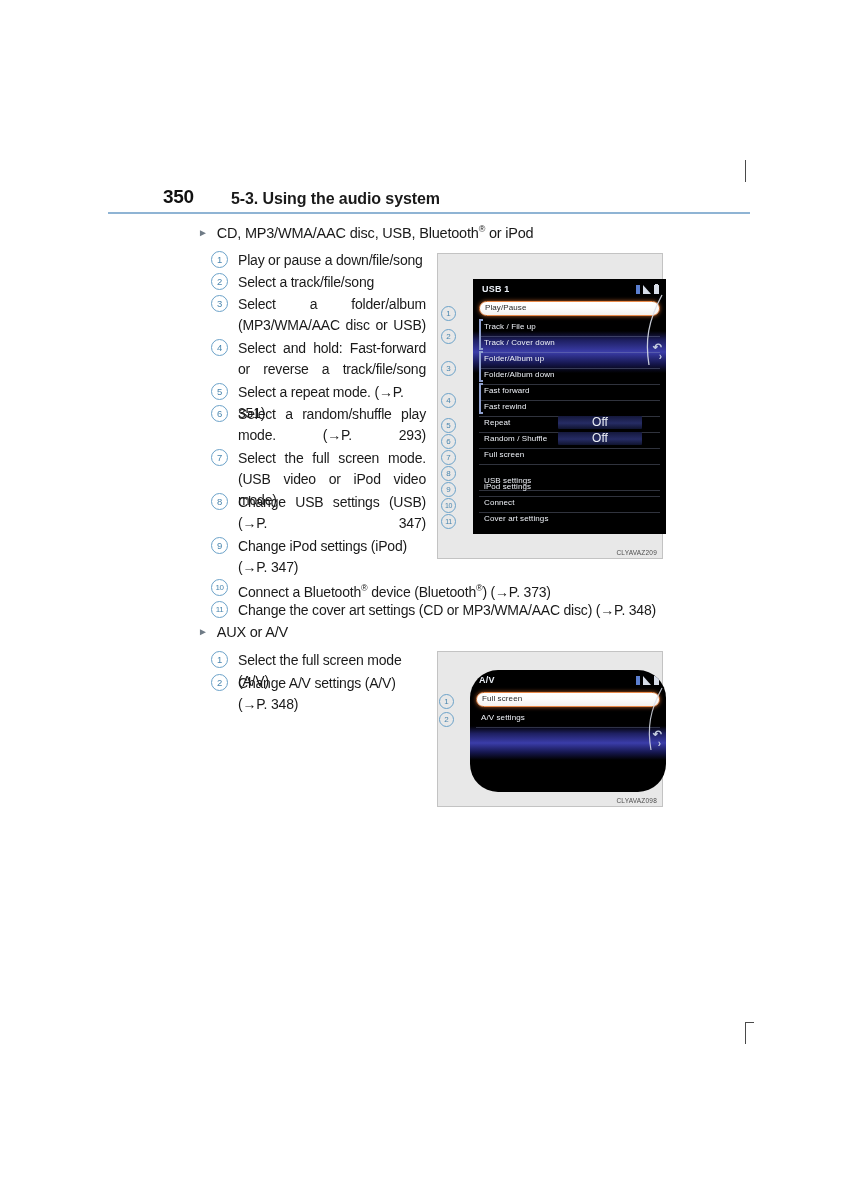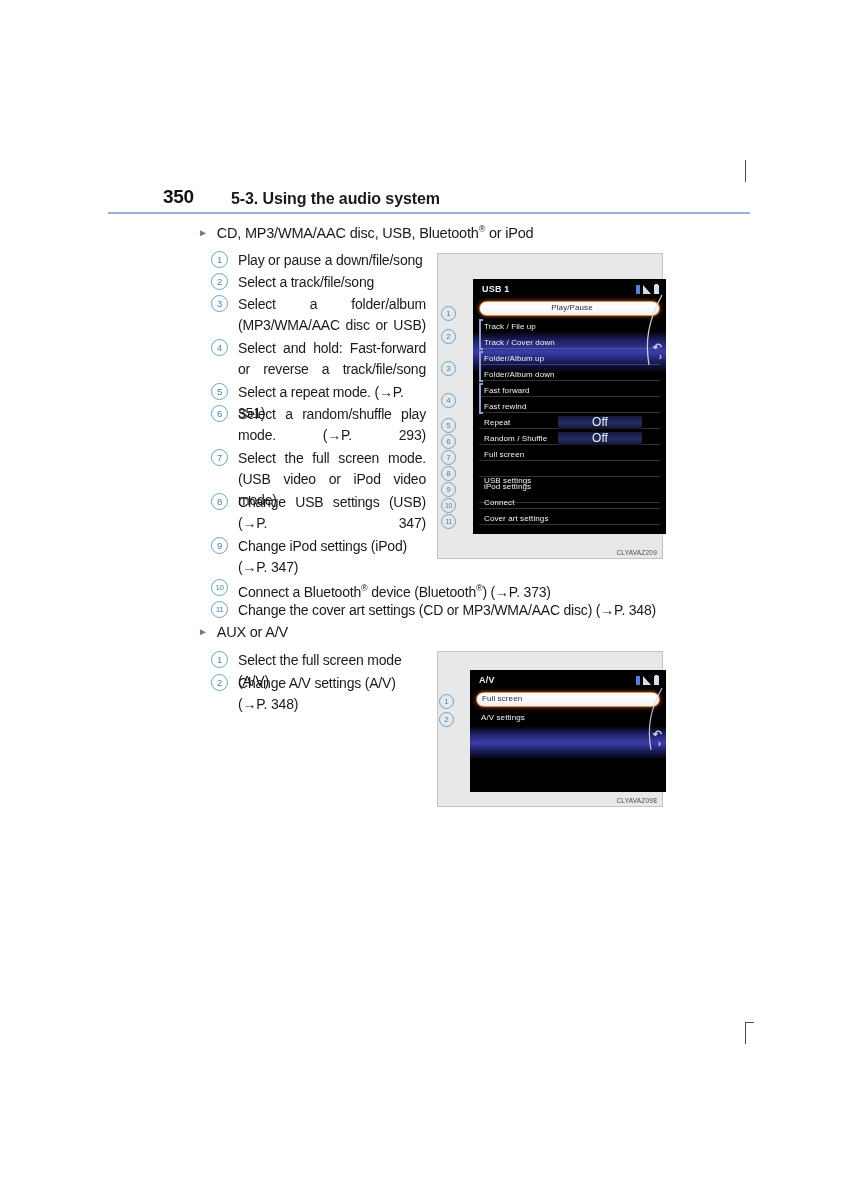--- a/index.html
+++ b/index.html
@@ -168,21 +168,21 @@
        rgba(62,64,178,0.95) 50%,
        rgba(30,32,110,0.7) 78%,
        rgba(8,8,34,0.0) 100%);
     pointer-events: none;
   }
 
   .menu-row {
     position: absolute;
     left: 6px;
     right: 6px;
-    height: 30px;
+    height: 18px;
     border-bottom: 1px solid rgba(150,160,190,0.32);
     color: #eef1f7;
     font-size: 8px;
     line-height: 15px;
     letter-spacing: 0.1px;
     padding-left: 5px;
     white-space: nowrap;
   }
   .menu-row.selected {
     background: linear-gradient(to bottom, #ffffff 0%, #fdfdfd 45%, #f3f0ee 100%);
@@ -336,21 +336,21 @@
   <div class="screen" style="left:19px; top:25px; width:193px; height:255px;">
     <div class="screen-title">USB 1</div>
     <div class="status-icons">
       <span class="ic-bt"></span>
       <span class="ic-sig"></span>
       <span class="ic-bat"></span>
     </div>
 
     <div class="blue-band" style="top:52px; height:42px;"></div>
 
-    <div class="menu-row selected" style="top:22px;text-align:center;">
+    <div class="menu-row selected" style="top:22px;">
       <span>Play/Pause</span>
     </div>
 
     <div class="pair-bracket" style="top:40px; height:31px;"></div>
     <div class="menu-row" style="top:40px;">
       <span>Track / File up</span>
     </div>
     <div class="menu-row" style="top:56px; background:transparent;">
       <span>Track / Cover down</span>
     </div>
@@ -416,21 +416,21 @@
 <div class="callout" style="left:441px; top:418px;">5</div>
 <div class="callout" style="left:441px; top:434px;">6</div>
 <div class="callout" style="left:441px; top:450px;">7</div>
 <div class="callout" style="left:441px; top:466px;">8</div>
 <div class="callout" style="left:441px; top:482px;">9</div>
 <div class="callout wide" style="left:441px; top:498px;">10</div>
 <div class="callout wide" style="left:441px; top:514px;">11</div>
 
 <div class="figure" style="left:437px; top:651px; width:226px; height:156px;">
 
-  <div class="screen" style="left:16px; top:18px; width:196px; height:122px;">
+  <div class="screen" style="left:16px; top:18px; width:196px; height:122px;border-radius:28px;">
     <div class="screen-title">A/V</div>
     <div class="status-icons">
       <span class="ic-bt"></span>
       <span class="ic-sig"></span>
       <span class="ic-bat"></span>
     </div>
 
     <div class="menu-row selected" style="top:22px;">
       <span>Full screen</span>
     </div>

